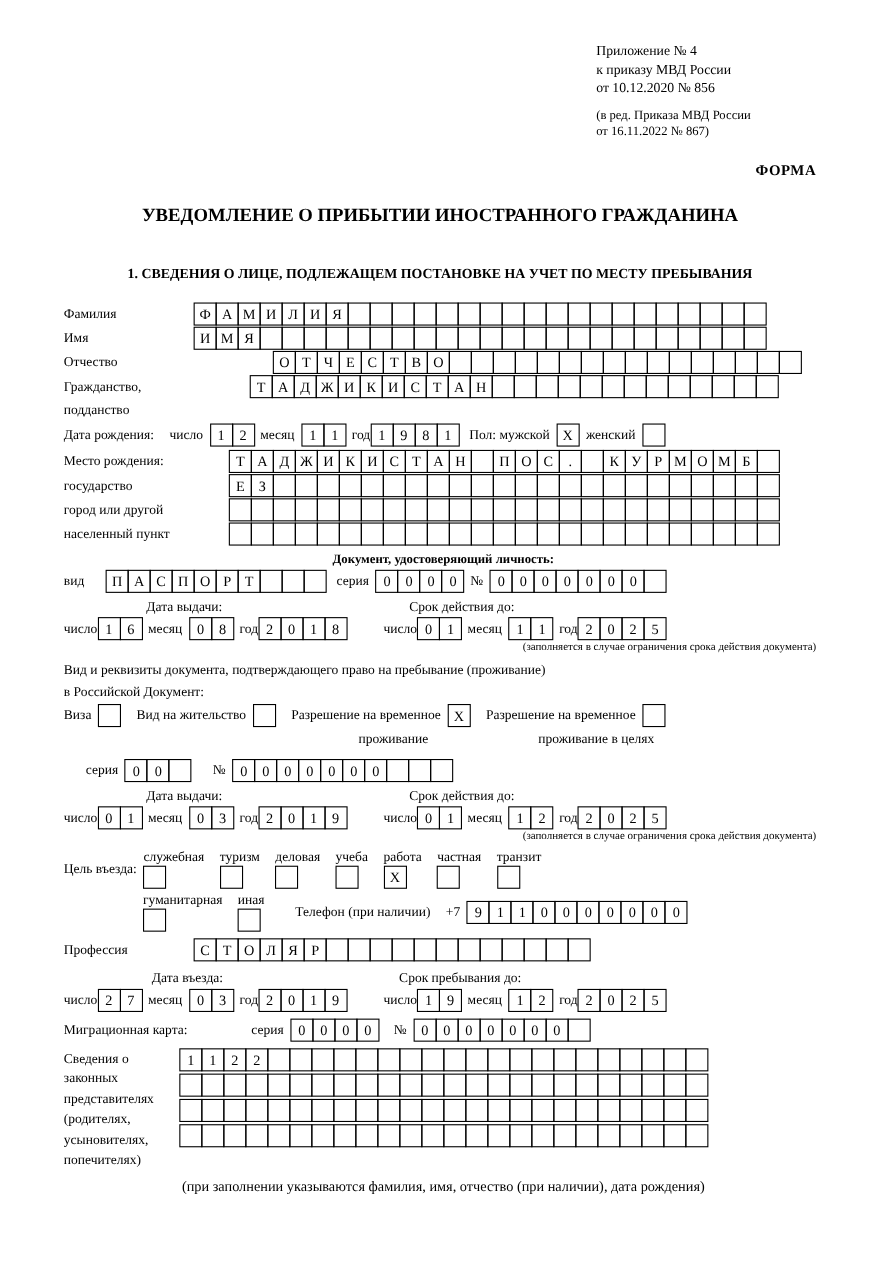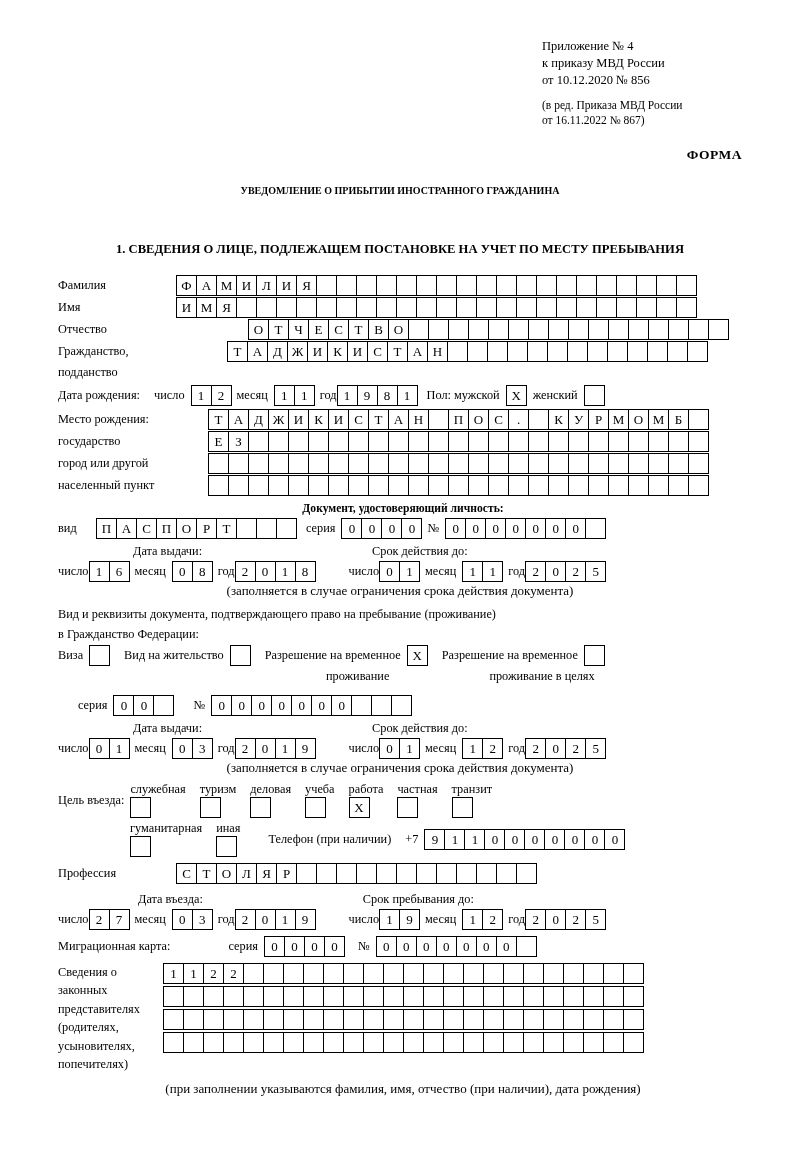--- a/index.html
+++ b/index.html
@@ -43,21 +43,21 @@
     font-size: 13.5px;
     letter-spacing: 0.5px;
   }
   .title {
     position: absolute;
     top: 183px;
     left: 0;
     width: 800px;
     text-align: center;
     font-weight: bold;
-    font-size: 10px;
+    font-size: 17px;
     line-height: 1.55;
   }
   .title .line2 .blank {
     display: inline-block;
     width: 56px;
     border-bottom: 1px solid #000;
     vertical-align: bottom;
     height: 14px;
   }
   .section1 {
@@ -122,22 +122,22 @@
   .sp10 { width: 10px; }
   .sp14 { width: 14px; }
   .sp20 { width: 20px; }
   .doc-hdr {
     text-align: center;
     font-weight: bold;
     font-size: 11.6px;
     margin: 6px 0 3px 0;
   }
   .note-right {
-    text-align: center;
-    font-size: 13px;
+    text-align: right;
+    font-size: 10px;
     padding-right: 6px;
   }
   .small {
     font-size: 11.6px;
   }
   .bottom-note {
     text-align: center;
     font-size: 13px;
     margin-top: 7px;
   }
@@ -553,21 +553,21 @@
           <div class="bx">2</div>
           <div class="bx">5</div>
         </div>
     </div>
     <div class="note-right">(заполняется в случае ограничения срока действия документа)</div>
 
     <div class="row mt6" style="min-height:18px">
       <div class="lbl">Вид и реквизиты документа, подтверждающего право на пребывание (проживание)</div>
     </div>
     <div class="row" style="min-height:20px">
-      <div class="lbl">в Гражданство Федерации:</div>
+      <div class="lbl">в Российской Документ:</div>
     </div>
 
     <div class="row">
       <div class="lbl">Виза</div>
       <div class="sp6"></div>
       <div class="single"></div>
       <div class="sp14"></div>
       <div class="lbl">Вид на жительство</div>
       <div class="sp6"></div>
       <div class="single"></div>

